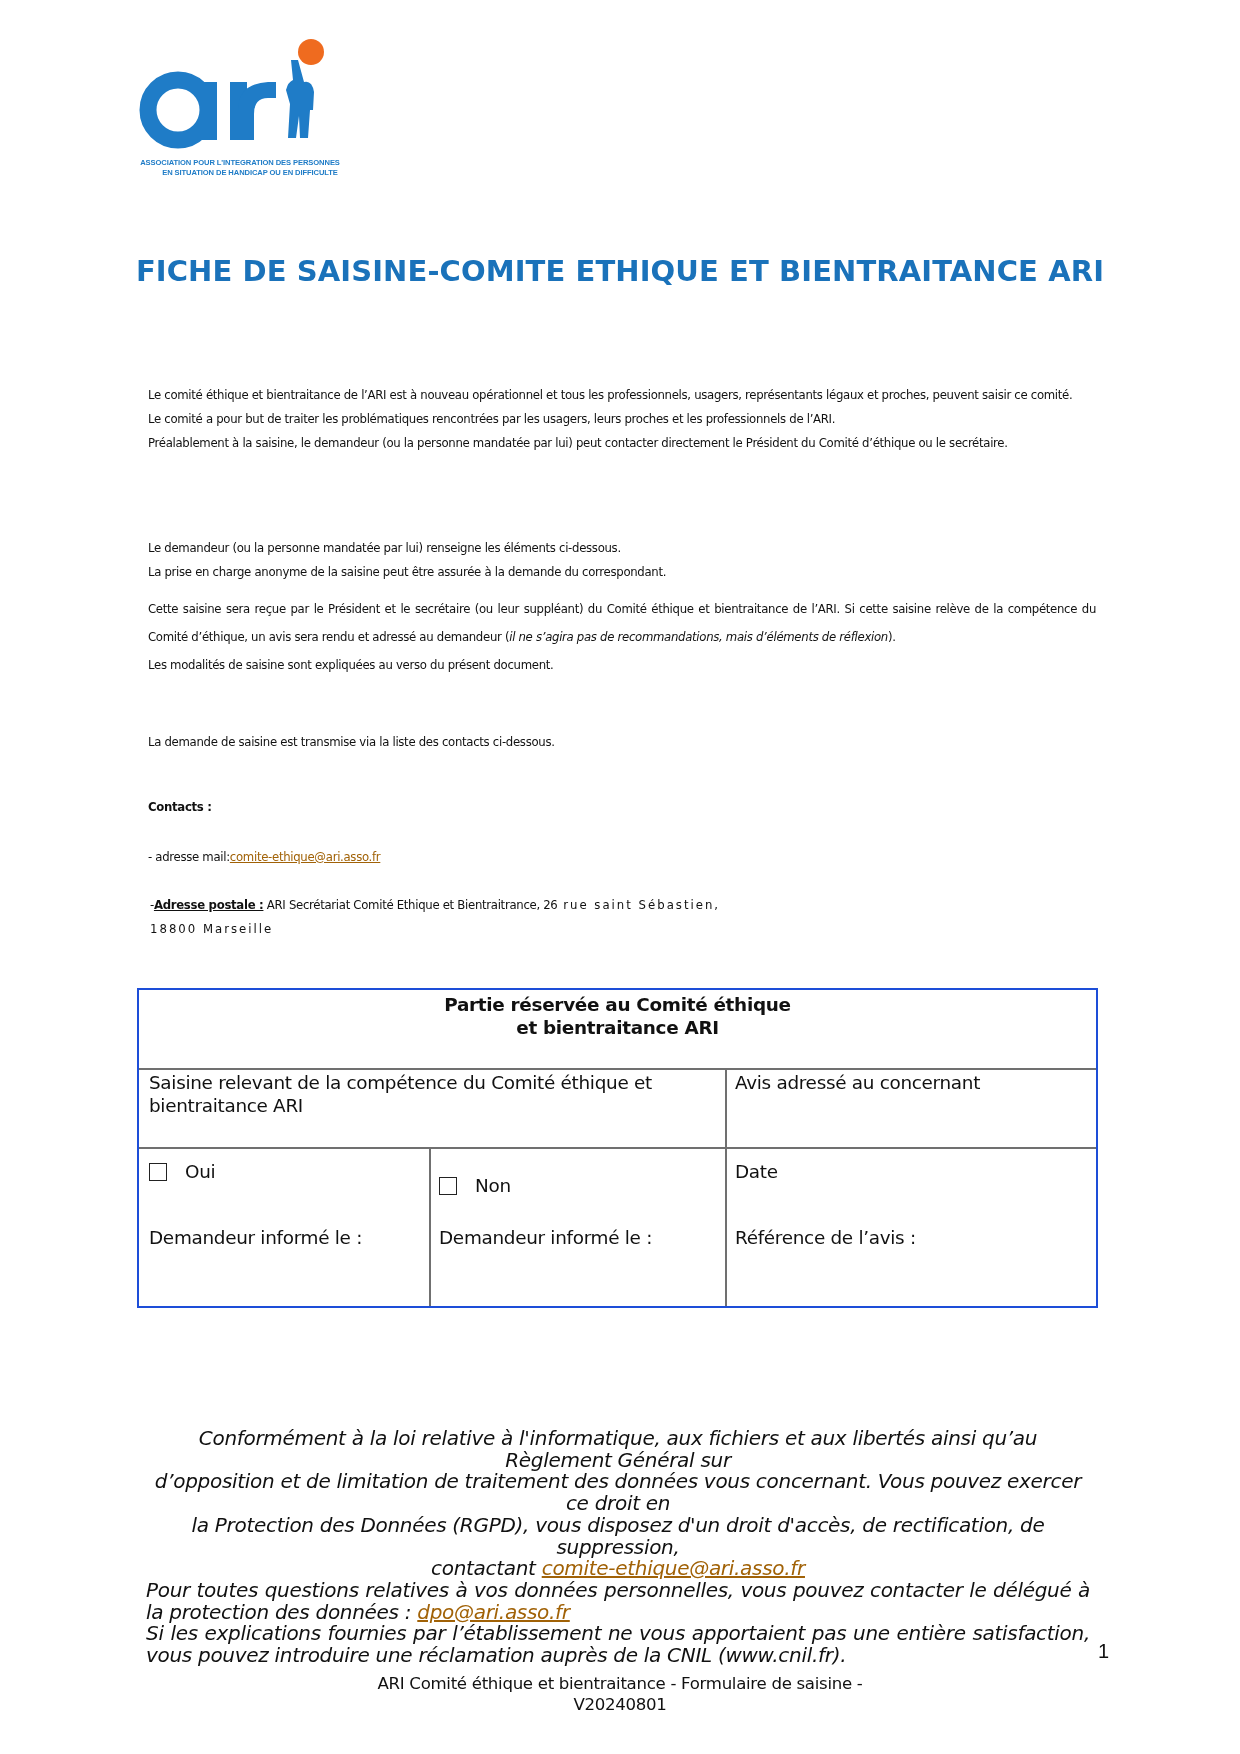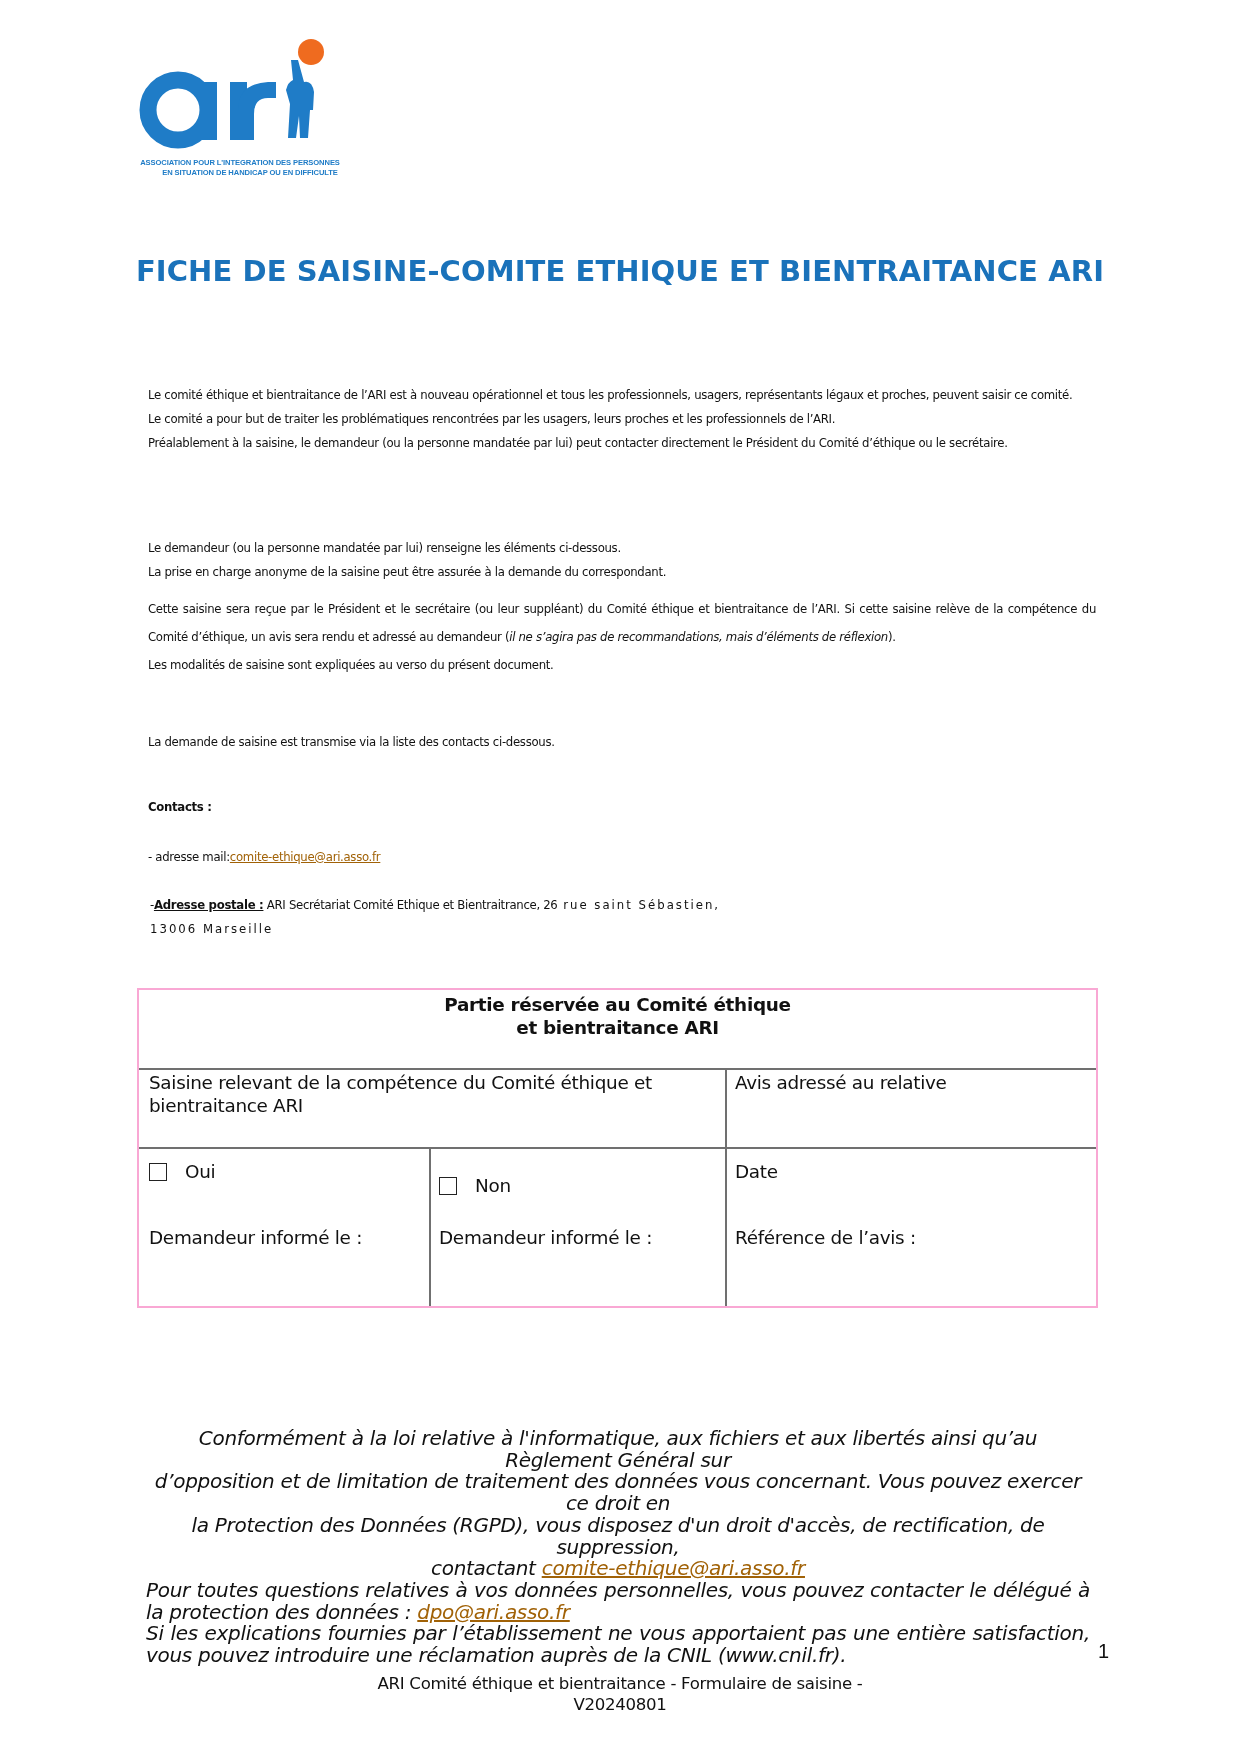--- a/index.html
+++ b/index.html
@@ -19,21 +19,21 @@
   .para { left:148px; width:948px; font-size:13px; line-height:24px; text-align:justify;
           font-family:"DejaVu Sans Condensed", "DejaVu Sans", sans-serif; letter-spacing:-0.3px; }
   .para p { margin:0; }
   .para2 { line-height:28px; }
   .it { font-style:italic; }
   .link { color:#a16207; text-decoration:underline; }
   .bold { font-weight:bold; }
   .u { text-decoration:underline; }
   .mono-ish { letter-spacing:2px; }
   
-  .tbl { left:137px; top:988px; width:961px; height:320px; border:2px solid #f9a8d4; box-sizing:border-box; }
+  .tbl { left:137px; top:988px; width:961px; height:320px; border:2px solid #1d4ed8; box-sizing:border-box; }
   .tbl .hl { position:absolute; height:2px; background:#707070; }
   .tbl .vl { position:absolute; width:2px; background:#707070; }
   .tbl .cell { position:absolute; font-size:18.4px; line-height:23px; letter-spacing:-0.3px; }
   .cb { display:inline-block; width:18px; height:18px; border:1.6px solid #222; box-sizing:border-box; vertical-align:-3px; margin-right:18px; cursor:pointer; }
   
   .legal { left:146px; width:944px; font-size:20px; line-height:21.7px; font-style:italic; letter-spacing:-0.3px; }
   .legal .c { text-align:center; }
   .legal .j { text-align:justify; }
   .pagenum { left:1098px; top:1640px; font-family:"Liberation Sans", sans-serif; font-size:20px; }
   .footer { left:300px; width:640px; top:1673px; text-align:center; font-size:16.6px; line-height:21px; letter-spacing:-0.3px; }
@@ -80,36 +80,36 @@
 <div class="abs para" style="top:730px;">La demande de saisine est transmise via la liste des contacts ci-dessous.</div>
 
 <div class="abs para bold" style="top:795px;">Contacts :</div>
 
 <div class="abs para" style="top:845px;">
   <span>- adresse mail:</span><a class="link">comite-ethique@ari.asso.fr</a>
 </div>
 
 <div class="abs para" style="top:893px; left:150px; text-align:left;">
   <span>-</span><span class="bold u">Adresse postale :</span><span> ARI Secrétariat Comité Ethique et Bientraitrance, 26</span><span class="mono-ish"> rue saint Sébastien,</span><br>
-  <span class="mono-ish">13006 Marseille</span>
+  <span class="mono-ish">18800 Marseille</span>
 </div>
 
 <div class="abs tbl">
   <div class="hl" style="left:0; right:0; top:78px;"></div>
   <div class="hl" style="left:0; right:0; top:157px;"></div>
   <div class="vl" style="left:586px; top:78px; bottom:0;"></div>
   <div class="vl" style="left:290px; top:157px; bottom:0;"></div>
 
   <div class="cell bold" style="left:0; width:957px; top:3px; text-align:center;">
     <div>Partie réservée au Comité éthique</div>
     <div>et bientraitance ARI</div>
   </div>
 
   <div class="cell" style="left:10px; width:560px; top:81px;">Saisine relevant de la compétence du Comité éthique et bientraitance ARI</div>
-  <div class="cell" style="left:596px; top:81px;">Avis adressé au relative</div>
+  <div class="cell" style="left:596px; top:81px;">Avis adressé au concernant</div>
 
   <div class="cell" style="left:10px; top:170px;">
     <span class="cb"></span><span>Oui</span>
   </div>
   <div class="cell" style="left:300px; top:184px;">
     <span class="cb"></span><span>Non</span>
   </div>
   <div class="cell" style="left:596px; top:170px;">Date</div>
 
   <div class="cell" style="left:10px; top:236px;">Demandeur informé le :</div>

